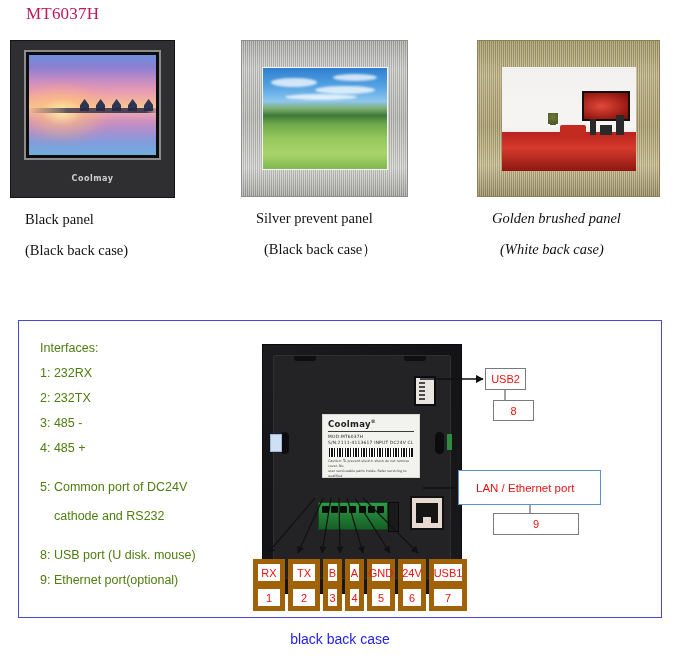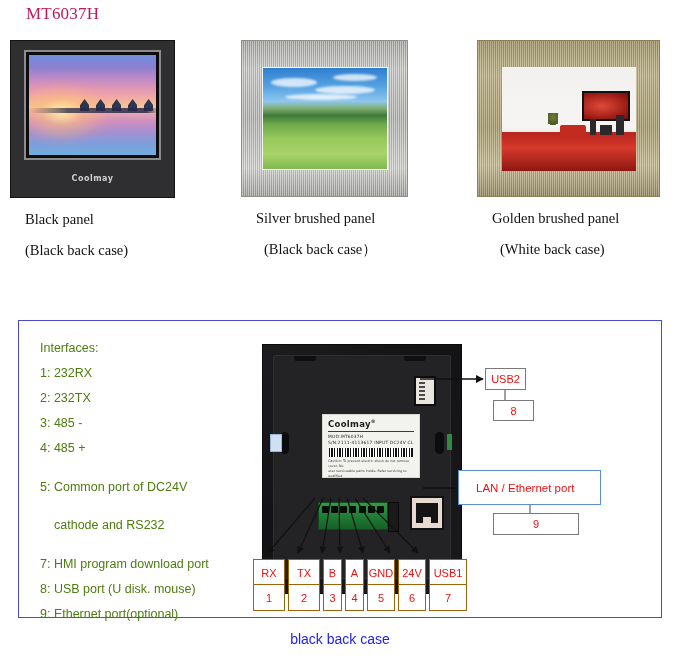--- a/index.html
+++ b/index.html
@@ -23,21 +23,21 @@
     font-family: "Liberation Serif", serif;
     font-size: 17px;
     color: #be185d;
     letter-spacing: 0.2px;
   }
 
   
   .product-col { position: absolute; top: 40px; }
   #col-black  { left: 10px;  width: 165px; }
   #col-silver { left: 241px; width: 167px; }
-  #col-golden { left: 477px; width: 183px; }
+  #col-golden { left: 477px; width: 183px; font-style: italic; }
 
   .photo { position: relative; overflow: hidden; }
 
   
   .photo-black {
     width: 165px; height: 158px;
     background: #2f2f31;
     border: 1px solid #141414;
     box-sizing: border-box;
     display: flex;
@@ -167,21 +167,21 @@
   #interfaces-list {
     position: absolute;
     left: 40px; top: 341px;
     width: 230px;
     font-family: "Liberation Sans", sans-serif;
     font-size: 12.5px;
     color: #4d7c0f;
   }
   #interfaces-list .heading { margin-bottom: 11px; }
   #interfaces-list .li { margin-bottom: 11px; white-space: pre-line; }
-  #interfaces-list .li .cont { display:block; padding-left: 14px; margin-top: 24px; }
+  #interfaces-list .li .cont { display:block; padding-left: 14px; margin-top: 15px; }
 
   
   #device-photo {
     position: absolute;
     left: 262px; top: 344px;
     width: 200px; height: 250px;
     background: linear-gradient(135deg, #1d1d1f 0%, #131315 40%, #1a1a1c 100%);
     border: 1px solid #0a0a0a;
     box-sizing: border-box;
   }
@@ -281,21 +281,21 @@
   #usb2-box { left:485px; top:368px; width:41px; height:22px; }
   #usb2-num { left:493px; top:400px; width:41px; height:21px; }
 
   #lan-box  { left:458px; top:470px; width:143px; height:35px; }
   #lan-num  { left:493px; top:513px; width:86px; height:22px; }
 
   .port-label-row, .port-num-row { position:absolute; display:flex; }
   #port-label-row { left:253px; top:559px; }
   #port-num-row   { left:253px; top:584px; }
   .port-cell {
-    border:1px solid #a16207; background:#fff; color:#ee1111;
+    border:5px solid #a16207; background:#fff; color:#ee1111;
     font-family:"Liberation Sans", sans-serif; font-size:11px;
     display:flex; align-items:center; justify-content:center;
     box-sizing:border-box; margin-right:3px; height:27px;text-align:right;
   }
   .port-cell.num { font-size:11px; }
 
   
   #bottom-caption {
     position:absolute; left:0; top:631px; width:680px;
     text-align:center;
@@ -330,21 +330,21 @@
 
 <div class="product-col" id="col-silver">
   <div class="photo photo-silver">
     <div class="screen-meadow">
       <div class="cloud" style="left:8px;  top:10px; width:46px; height:9px;"></div>
       <div class="cloud" style="left:52px; top:18px; width:60px; height:8px;"></div>
       <div class="cloud" style="left:22px; top:26px; width:72px; height:6px;"></div>
       <div class="cloud" style="left:70px; top:6px;  width:44px; height:7px;"></div>
     </div>
   </div>
-  <div class="caption caption-main">Silver brushed panel</div>
+  <div class="caption caption-main">Silver prevent panel</div>
   <div class="caption caption-sub">(Black back case）</div>
 </div>
 
 <div class="product-col" id="col-golden">
   <div class="photo photo-golden">
     <div class="screen-room">
       <div class="room-tv">
           <div class="room-tv-inner"></div>
         </div>
       <div class="room-plant"></div>
@@ -363,21 +363,20 @@
 <div id="interfaces-list">
   <div class="heading">Interfaces:</div>
   <div class="li">1: 232RX</div>
   <div class="li">2: 232TX</div>
   <div class="li">3: 485 -</div>
   <div class="li">4: 485 +</div>
   <div class="li">
     <span>5: Common port of DC24V</span>
     <span class="cont">cathode and RS232</span>
   </div>
-  <div class="li">7: HMI program download port</div>
   <div class="li">8: USB port (U disk. mouse)</div>
   <div class="li">9: Ethernet port(optional)</div>
 </div>
 
 <div id="device-photo">
   <div id="device-inner">
     <div class="notch" style="left:20px;"></div>
     <div class="notch" style="right:24px;"></div>
     <div class="mount-slot" style="left:6px;  top:76px;"></div>
     <div class="mount-slot" style="right:6px; top:76px;"></div>

